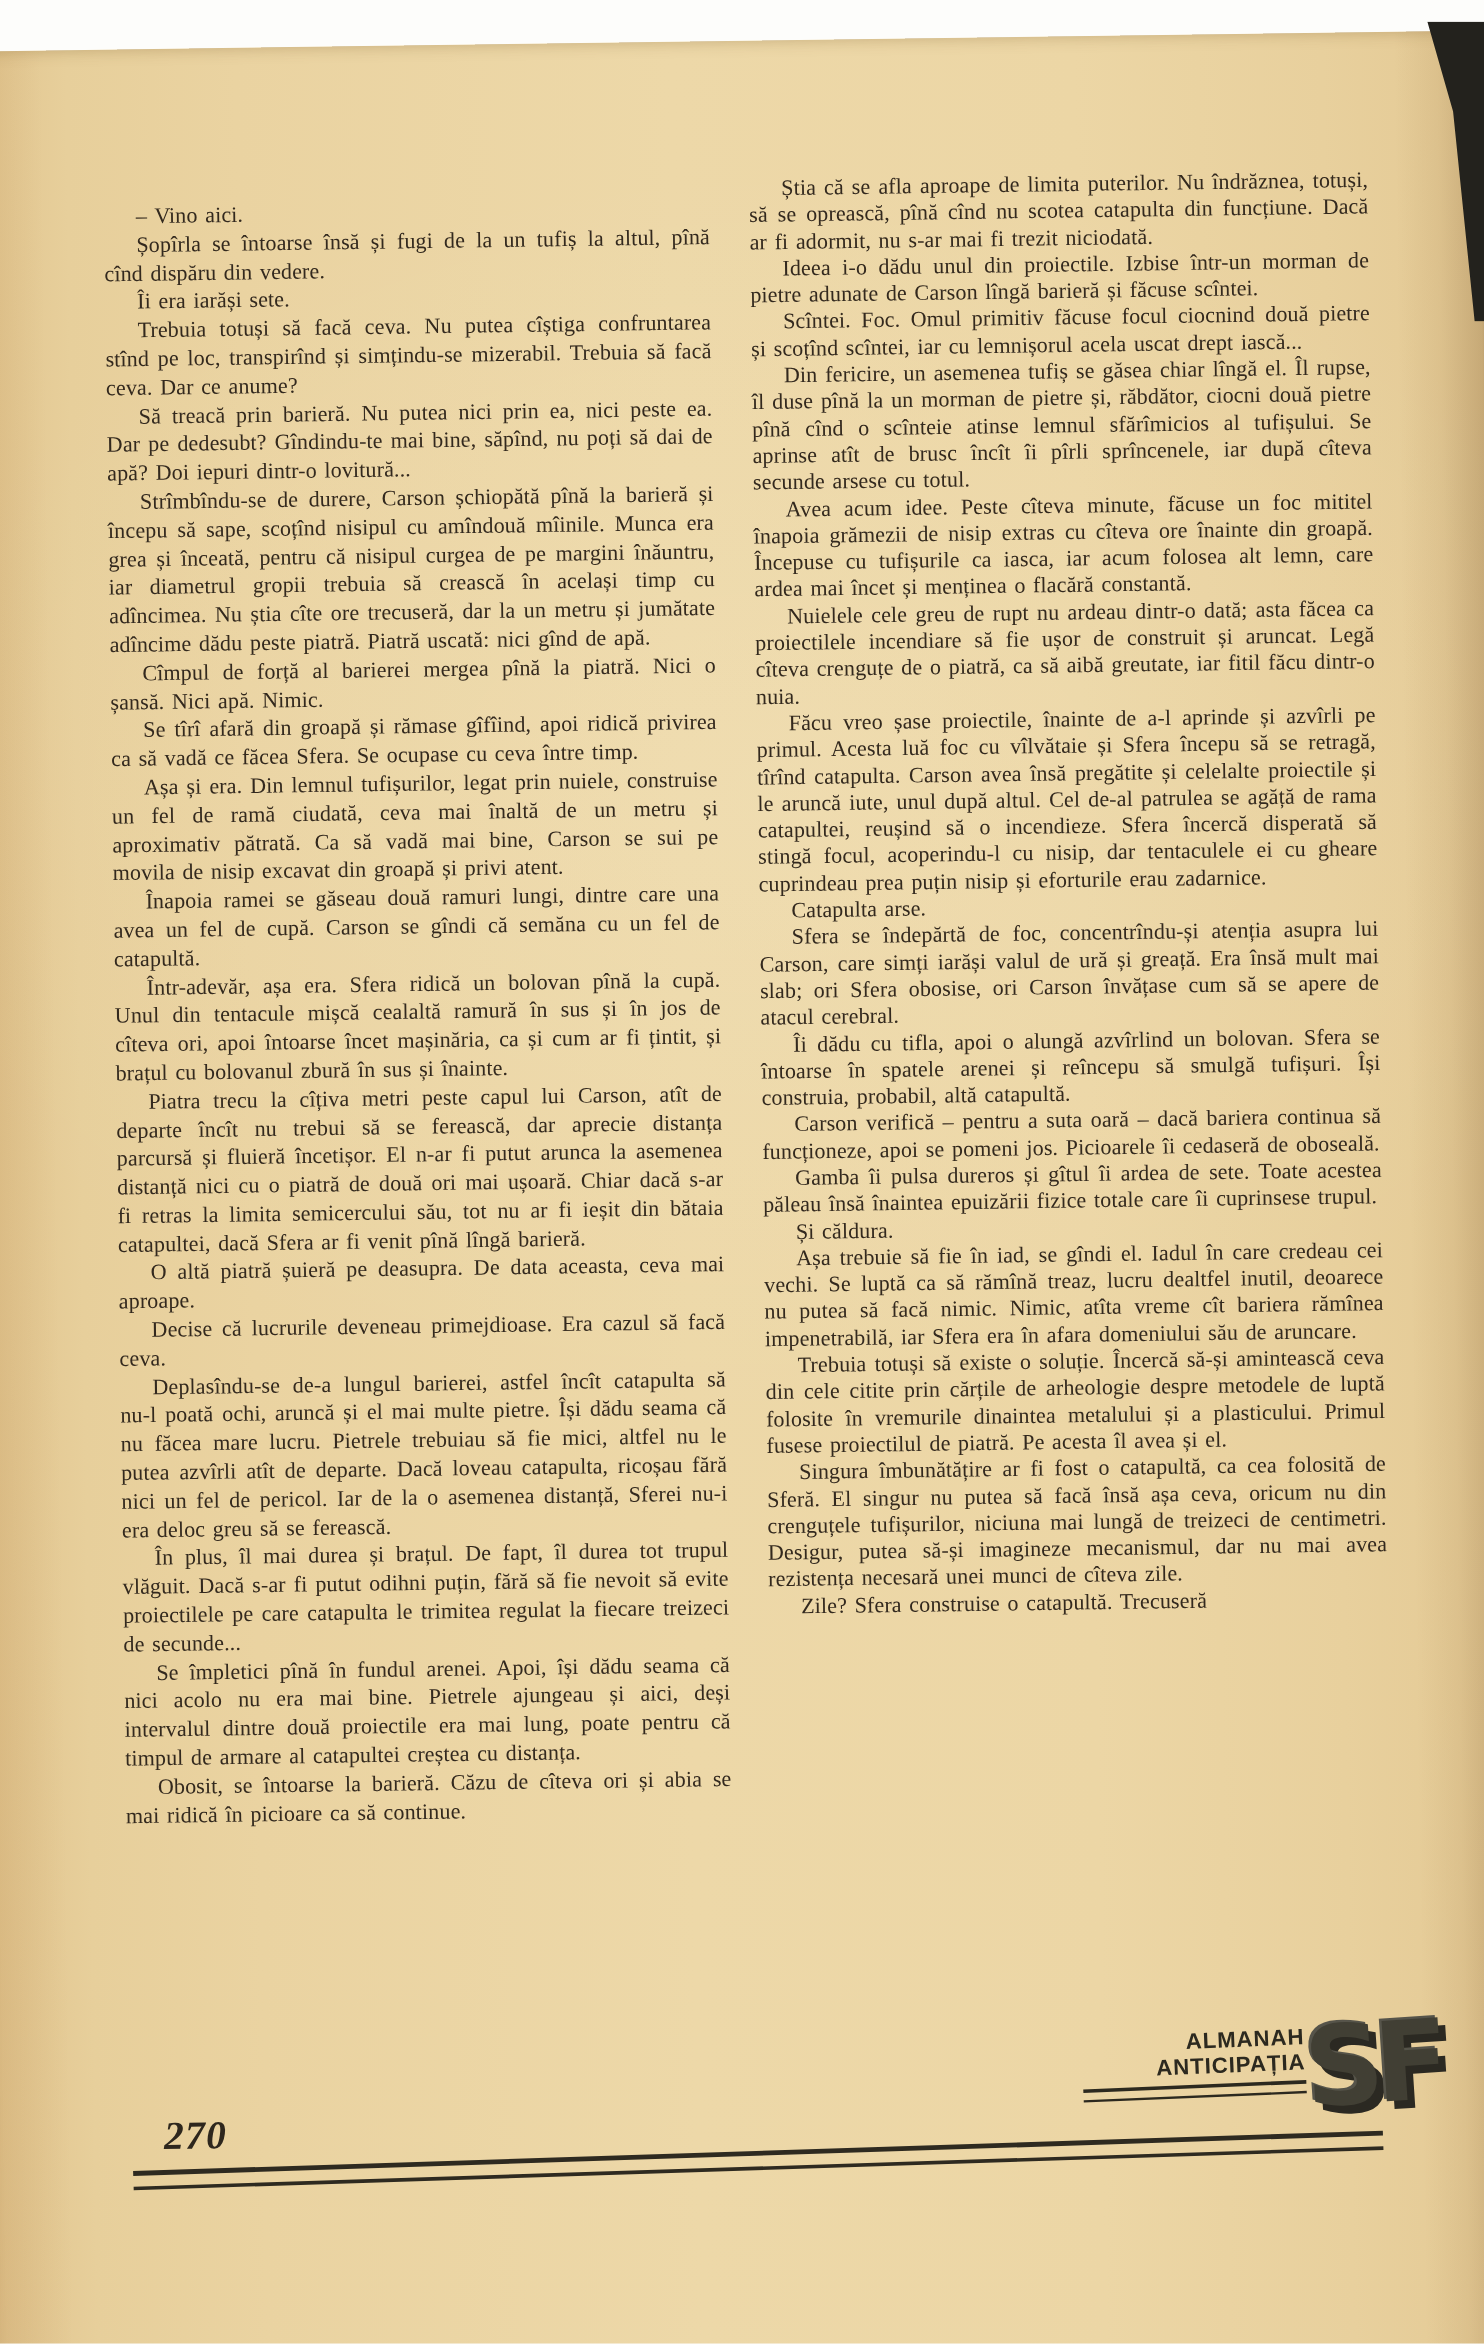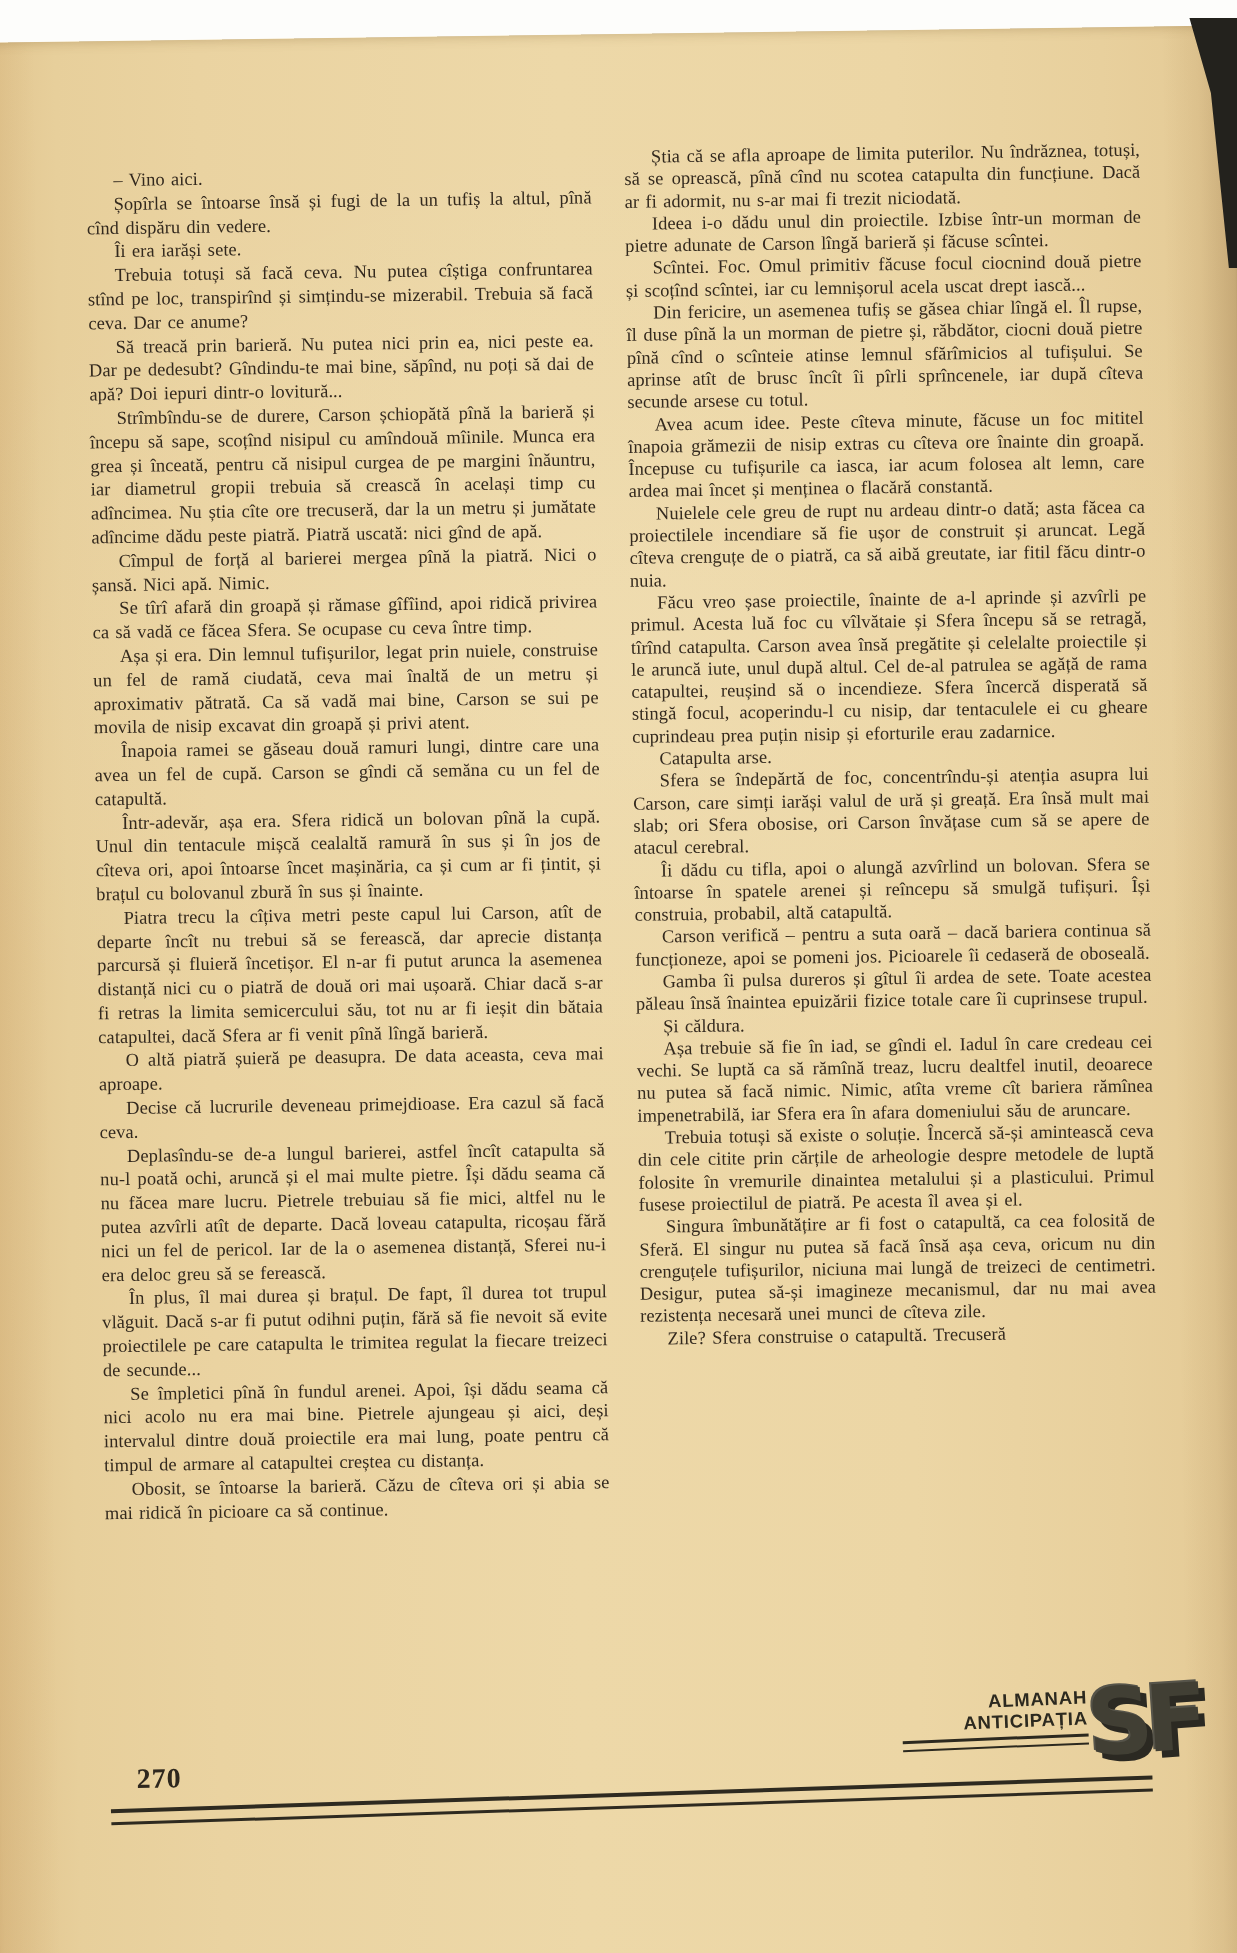--- a/index.html
+++ b/index.html
@@ -50,21 +50,21 @@
     text-align:justify;
     word-spacing:1.6px;
     letter-spacing:0.1px;
   }
   .col-left{left:120px;top:128px;width:505px;font-size:18.4px;line-height:23.8px;}
   .col-right{left:658px;top:112px;width:516px;font-size:18.4px;line-height:22.3px;}
   .col p{margin:0;text-indent:27px;}
   
   .page-number{
     position:absolute;left:148px;top:1722px;
-    font-size:28px;font-weight:bold;color:#2e271d;
+    font-size:33px;font-weight:bold;font-style:italic;color:#2e271d;
     letter-spacing:1px;
   }
   .footer-rule{
     position:absolute;left:122px;top:1768px;width:1042px;height:9px;
     border-top:4px solid #2e2a20;border-bottom:3px solid #2e2a20;
     transform:rotate(-1.05deg);transform-origin:0 50%;
   }
   .brand{
     position:absolute;left:872px;top:1648px;width:340px;height:190px;
   }

